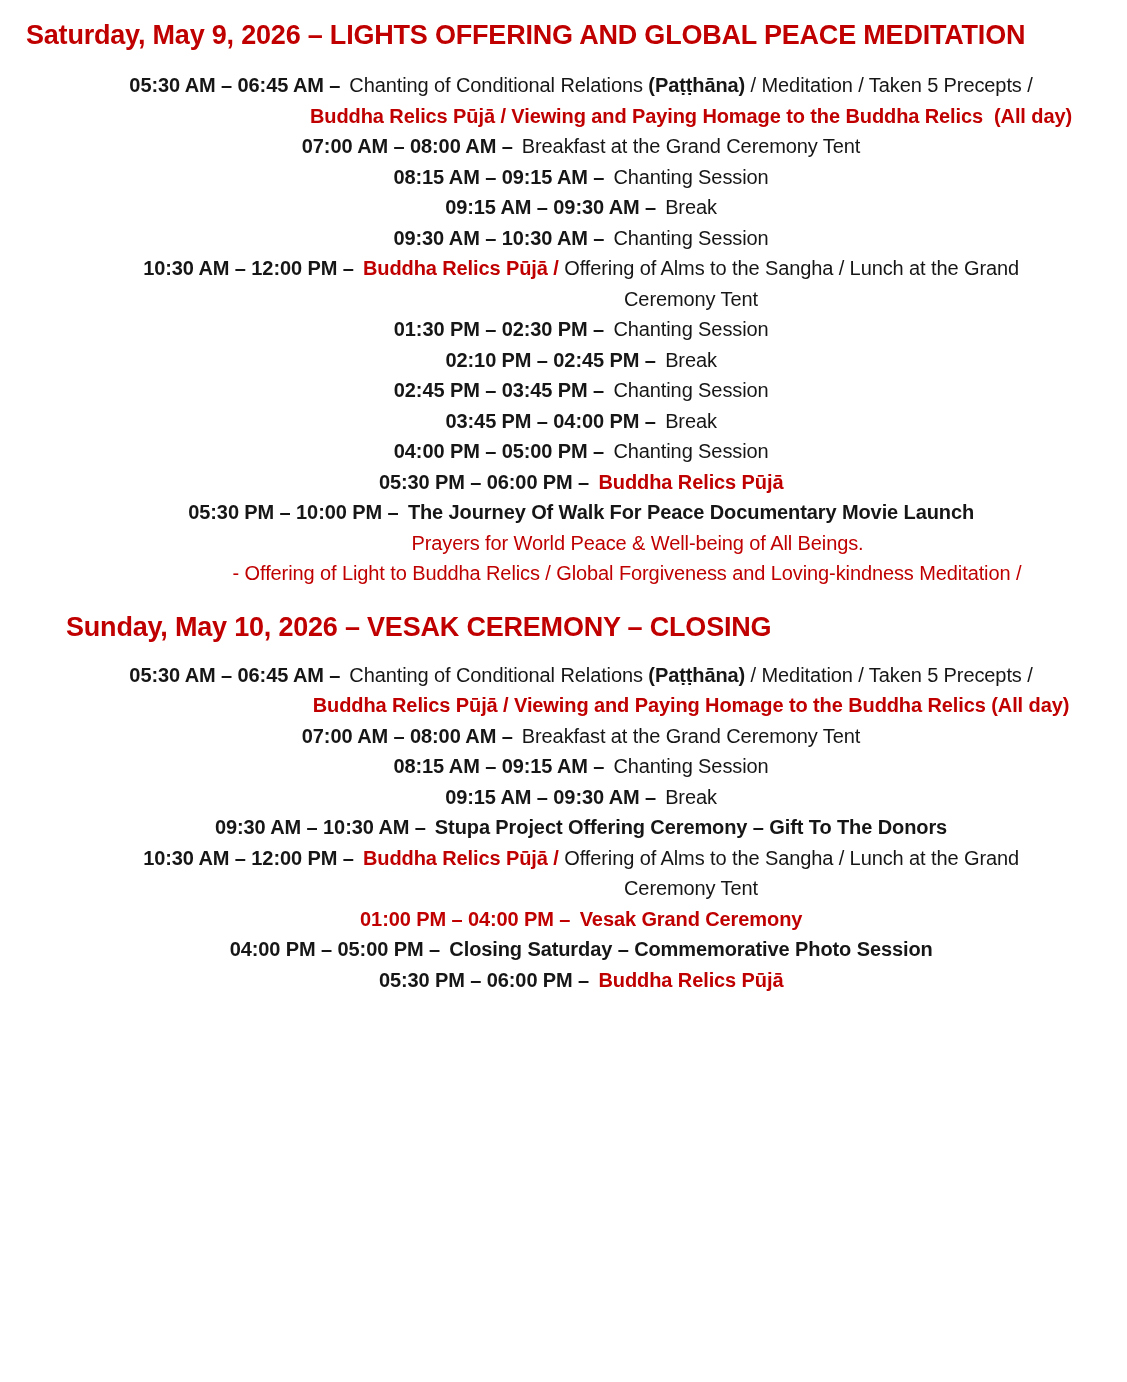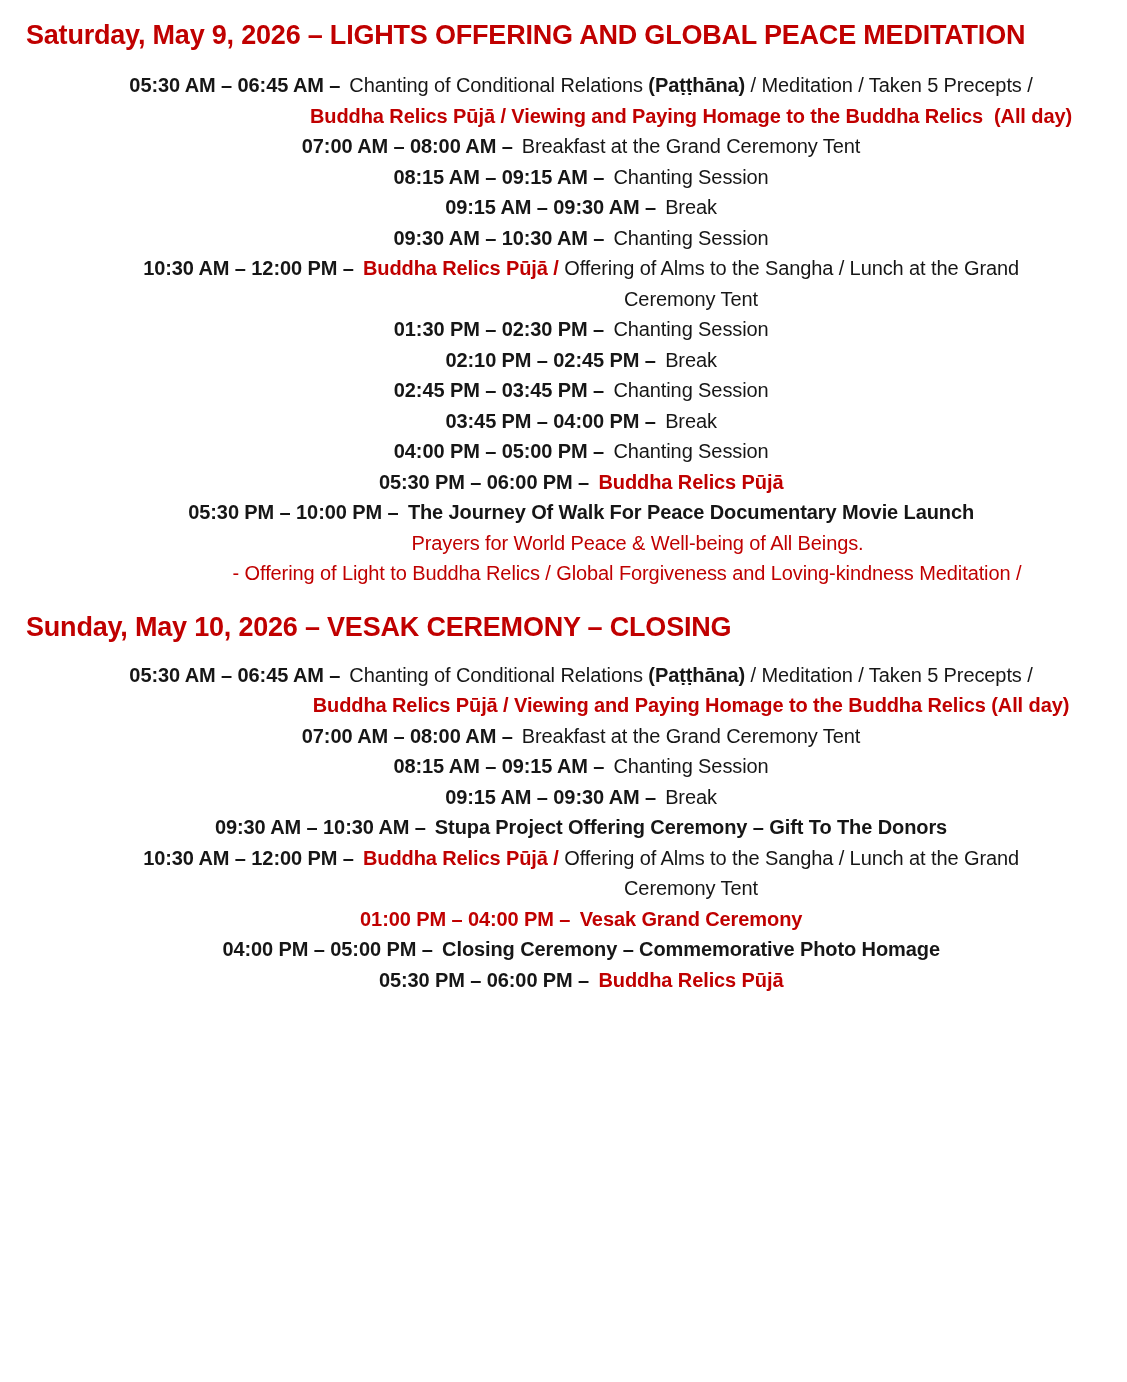--- a/index.html
+++ b/index.html
@@ -21,21 +21,21 @@
   }
   .section-title{
     font-size:27px;
     line-height:34px;
     font-weight:700;
     color:var(--red);
     white-space:nowrap;
     letter-spacing:-0.2px;
   }
   .sec-0 .section-title{margin-top:18px;margin-bottom:18px;}
-  .sec-1 .section-title{margin-top:21px;margin-bottom:16px;}
+  .sec-1 .section-title{margin-top:21px;margin-bottom:16px;margin-left:40px;}
   .line{
     font-size:20px;
     line-height:30.5px;
     white-space:pre;
     letter-spacing:-0.1px;
     text-align:center;
   }
   .time{
     display:inline-block;
     width:229px;
@@ -84,18 +84,18 @@
         <div class="entries">
           <div class="line entry"><span class="time">05:30 AM – 06:45 AM –</span><span class="seg-plain">Chanting of Conditional Relations </span><span class="seg-bold">(Paṭṭhāna)</span><span class="seg-plain"> / Meditation / Taken 5 Precepts /</span></div>
           <div class="line cont"><span class="seg-redbold">Buddha Relics Pūjā / Viewing and Paying Homage to the Buddha Relics (All day)</span></div>
           <div class="line entry"><span class="time">07:00 AM – 08:00 AM –</span><span class="seg-plain">Breakfast at the Grand Ceremony Tent</span></div>
           <div class="line entry"><span class="time">08:15 AM – 09:15 AM –</span><span class="seg-plain">Chanting Session</span></div>
           <div class="line entry"><span class="time">09:15 AM – 09:30 AM –</span><span class="seg-plain">Break</span></div>
           <div class="line entry"><span class="time">09:30 AM – 10:30 AM –</span><span class="seg-bold">Stupa Project Offering Ceremony – Gift To The Donors</span></div>
           <div class="line entry"><span class="time">10:30 AM – 12:00 PM –</span><span class="seg-redbold">Buddha Relics Pūjā / </span><span class="seg-plain">Offering of Alms to the Sangha / Lunch at the Grand</span></div>
           <div class="line cont"><span class="seg-plain">Ceremony Tent</span></div>
           <div class="line entry"><span class="time red">01:00 PM – 04:00 PM –</span><span class="seg-redbold">Vesak Grand Ceremony</span></div>
-          <div class="line entry"><span class="time">04:00 PM – 05:00 PM –</span><span class="seg-bold">Closing Ceremony – Commemorative Photo Homage</span></div>
+          <div class="line entry"><span class="time">04:00 PM – 05:00 PM –</span><span class="seg-bold">Closing Saturday – Commemorative Photo Session</span></div>
           <div class="line entry"><span class="time">05:30 PM – 06:00 PM –</span><span class="seg-redbold">Buddha Relics Pūjā</span></div>
         </div>
       </section>
     </div>
 </div>
 
 </body></html>

